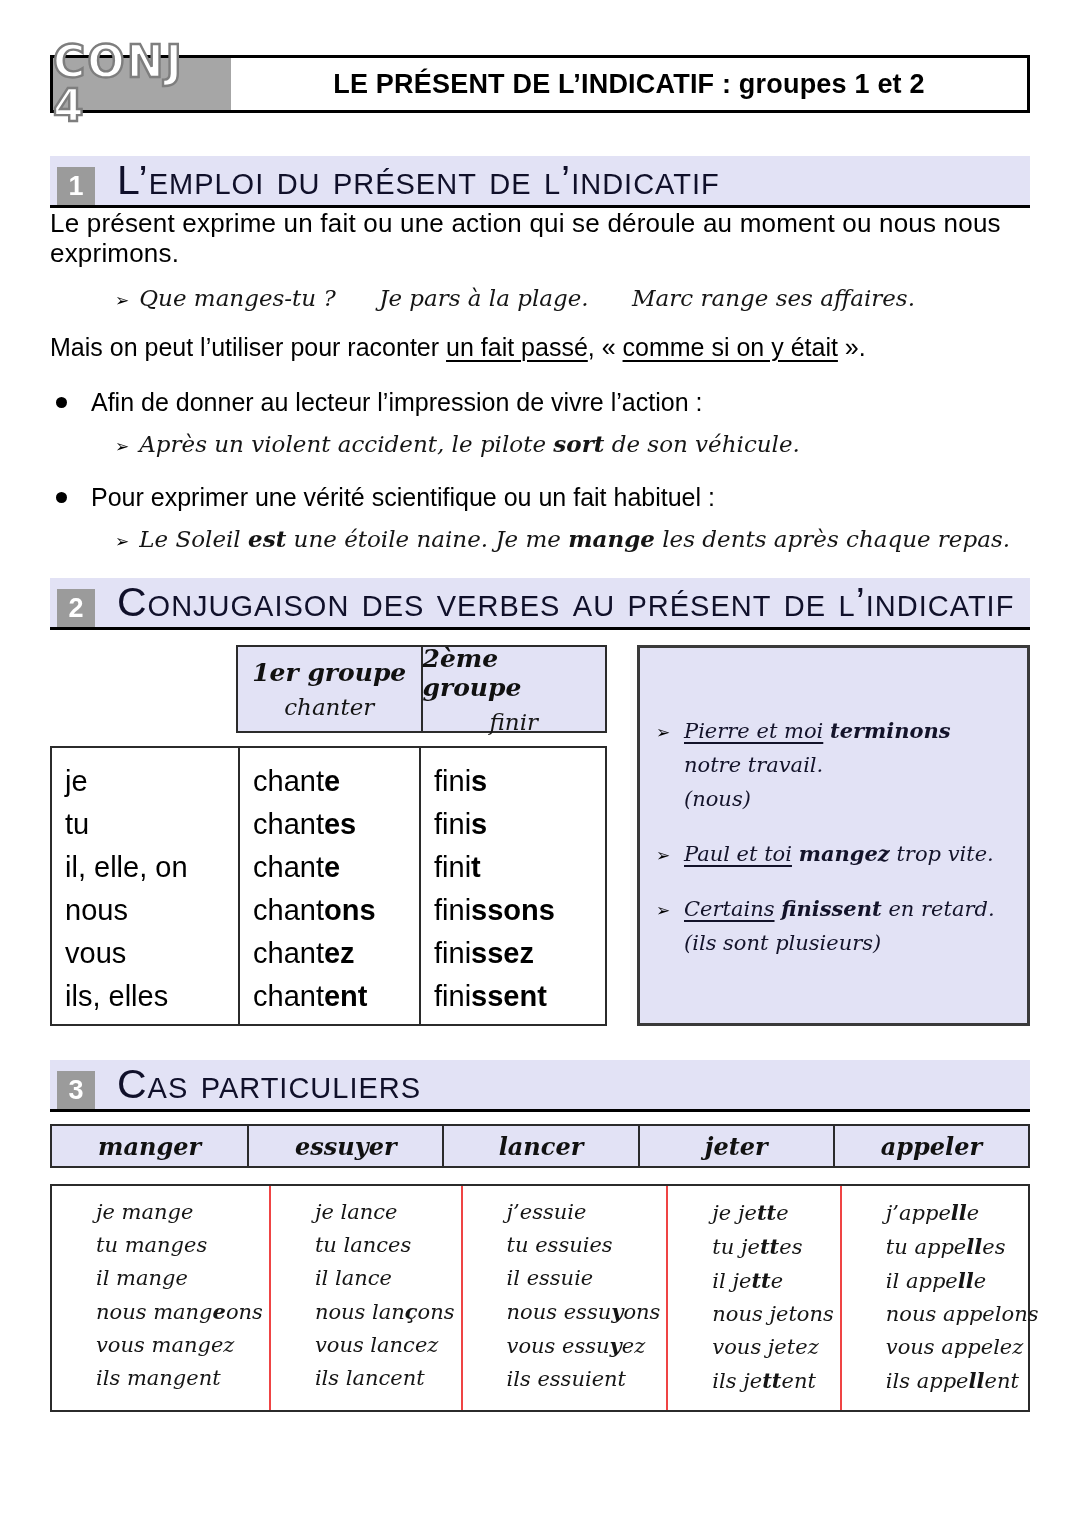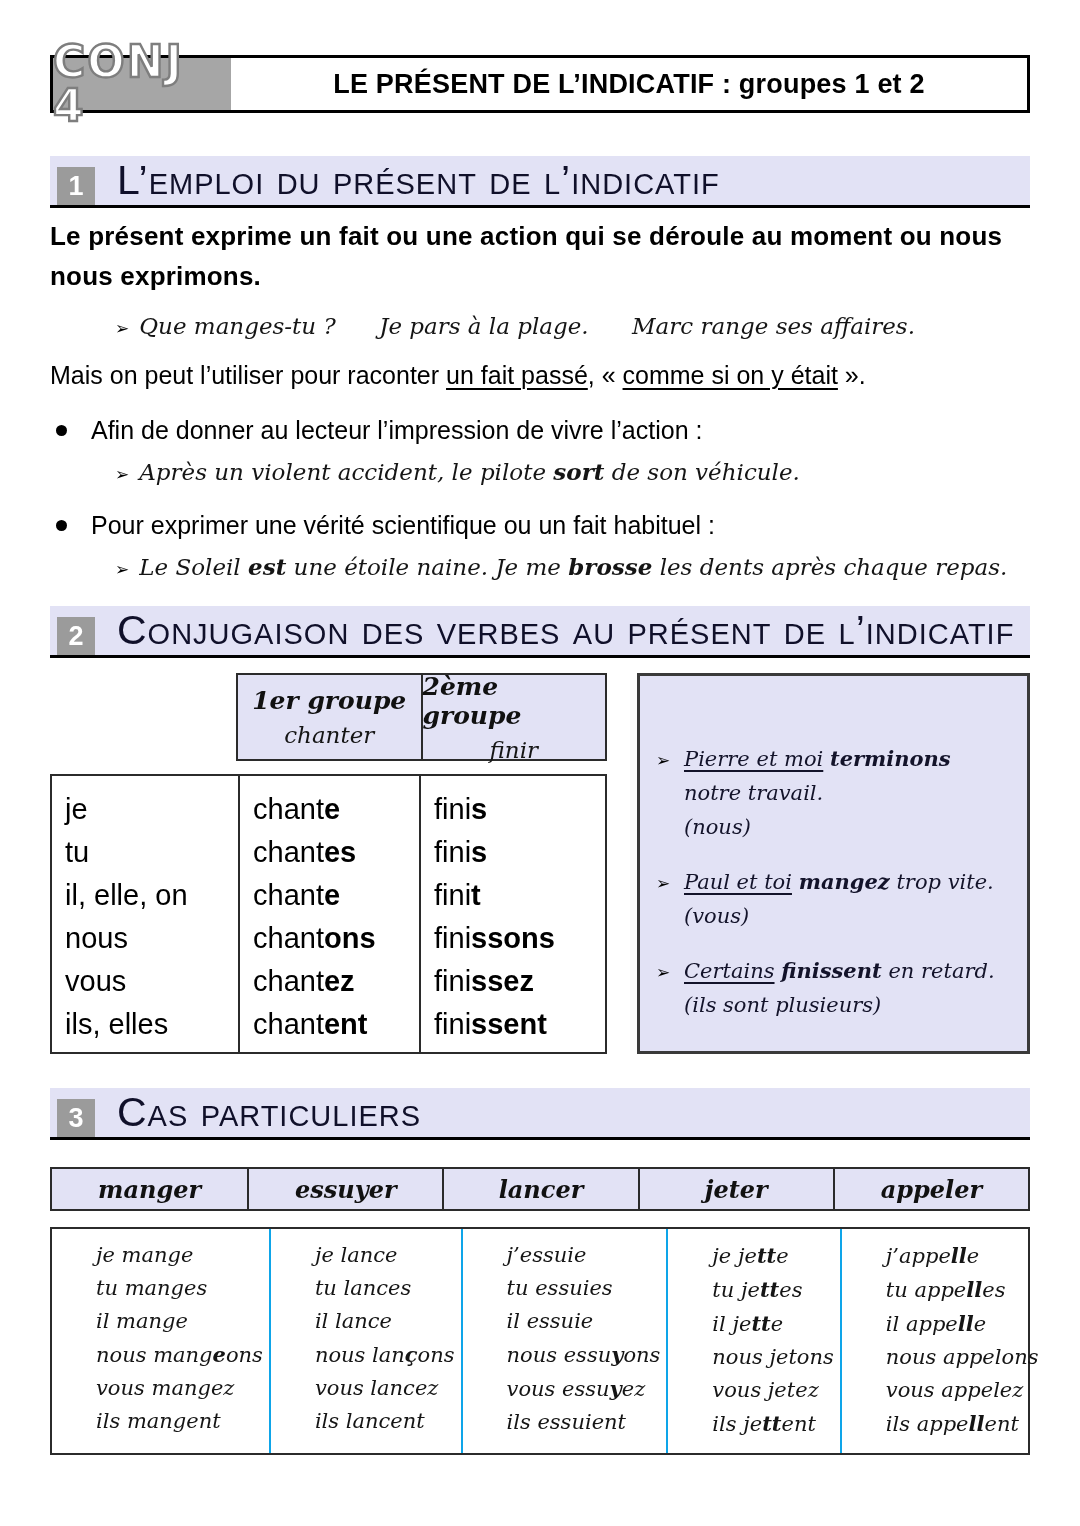--- a/index.html
+++ b/index.html
@@ -19,21 +19,21 @@
   .sec-bar{height:52px;background:#e2e2f5;border-bottom:3px solid #000;
            display:flex;align-items:center;padding-left:7px;box-sizing:border-box;}
   .sec-num{width:38px;height:38px;background:#9b9b9b;color:#fff;font-weight:bold;font-size:27px;
            display:flex;align-items:center;justify-content:center;align-self:flex-end;flex:none;}
   .sec-heading{margin-left:22px;font-variant:small-caps;font-size:41px;letter-spacing:1px;color:#10102a;}
   .mt-s1{margin-top:43px;}
   .mt-s2{margin-top:26px;}
   .mt-s3{margin-top:34px;}
 
   
-  .lead{margin:8px 0 0 0;font-weight:bold;font-size:26px;line-height:40px;letter-spacing:.2px;}
+  .lead{margin:0 0 0 0;font-weight:normal;font-size:26px;line-height:30px;letter-spacing:.2px;}
   .serif{font-family:"DejaVu Serif",serif;font-style:italic;color:#151515;}
   .ex-row{display:flex;justify-content:space-between;width:800px;margin:17px 0 0 65px;font-size:23px;}
   .arrow{font-style:normal;font-size:17px;margin-right:10px;color:#000;}
   .mais{margin:22px 0 0 0;font-size:25px;}
   .em-u{text-decoration:underline;text-decoration-thickness:2px;text-underline-offset:4px;}
   .em-b{font-weight:bold;}
   .bullet{display:flex;align-items:center;margin:26px 0 0 0;font-size:25px;}
   .dot{width:11px;height:11px;border-radius:50%;background:#000;margin:0 24px 0 6px;flex:none;}
   .sub-ex{margin:13px 0 0 65px;font-size:23px;}
 
@@ -53,30 +53,30 @@
   .bt-v2{flex:1;}
   .conj-cell{height:43px;display:flex;align-items:center;padding-left:13px;font-size:29px;}
   .ex-box{flex:1;margin-left:30px;background:#e2e2f5;border:3px solid #3a3a3a;box-sizing:border-box;
           padding:66px 16px 0 14px;font-family:"DejaVu Serif",serif;font-style:italic;
           font-size:21px;color:#13132a;}
   .box-item{position:relative;padding-left:30px;line-height:34px;margin-bottom:21px;}
   .box-item > .arrow{position:absolute;left:2px;top:1px;margin:0;}
   .box-note{line-height:34px;}
 
   
-  .verb-head{margin-top:27px;height:44px;background:#e2e2f5;border:2px solid #2b2b2b;
+  .verb-head{margin-top:12px;height:44px;background:#e2e2f5;border:2px solid #2b2b2b;
              display:grid;grid-template-columns:repeat(5,1fr);box-sizing:border-box;}
   .vh-cell{display:flex;align-items:center;justify-content:center;
            font-family:"DejaVu Serif",serif;font-style:italic;font-weight:bold;font-size:24px;color:#111;}
   .vh-cell + .vh-cell{border-left:2px solid #2b2b2b;}
   .s3-body{margin-top:16px;border:2px solid #2b2b2b;display:grid;grid-template-columns:repeat(5,1fr);
            box-sizing:border-box;}
   .s3-col{padding:10px 6px 12px 12px;font-family:"DejaVu Serif",serif;font-style:italic;
           font-size:21px;color:#151515;}
-  .s3-col + .s3-col{border-left:2px solid #0ea5e9;}
+  .s3-col + .s3-col{border-left:2px solid #ef4444;}
   .s3-line{line-height:33px;white-space:nowrap;margin-left:32px;}
 </style>
 </head>
 <body>
 
 <div class="page">
   <div class="content">
 
     <div class="title-box">
       <div class="badge">
@@ -106,21 +106,21 @@
     </div>
     <p class="sub-ex serif">
       <span class="arrow">➢</span><span><span>Après un violent accident, le pilote </span><span class="em-b">sort</span><span> de son véhicule.</span></span>
     </p>
 
     <div class="bullet">
       <span class="dot"></span>
       <span>Pour exprimer une vérité scientifique ou un fait habituel :</span>
     </div>
     <p class="sub-ex serif">
-      <span class="arrow">➢</span><span><span>Le Soleil </span><span class="em-b">est</span><span> une étoile naine. Je me </span><span class="em-b">brosse</span><span> les dents après chaque repas.</span></span>
+      <span class="arrow">➢</span><span><span>Le Soleil </span><span class="em-b">est</span><span> une étoile naine. Je me </span><span class="em-b">mange</span><span> les dents après chaque repas.</span></span>
     </p>
 
     <div class="sec-bar mt-s2">
       <span class="sec-num">2</span>
       <span class="sec-heading">Conjugaison des verbes au présent de l’indicatif</span>
     </div>
 
     <div class="s2-wrap">
       <div class="s2-left">
         <div class="mini-table">
@@ -191,21 +191,21 @@
               </div>
               <div class="conj-cell">
                 <span>fini</span>
                 <span class="em-b">ssent</span>
               </div>
             </div>
         </div>
       </div>
       <div class="ex-box" id="s2-box">
           <div class="box-item"><span class="arrow">➢</span><span class=""><span class="em-u">Pierre et moi</span><span> </span><span class="em-b">terminons</span><span> notre travail.</span></span><div class="box-note">(nous)</div></div>
-          <div class="box-item"><span class="arrow">➢</span><span class=""><span class="em-u">Paul et toi</span><span> </span><span class="em-b">mangez</span><span> trop vite.</span></span><div class="box-note">(vous)</div></div>
+          <div class="box-item"><span class="arrow">➢</span><span class=""><span class="em-u">Paul et toi</span><span> </span><span class="em-b">mangez</span><span> trop vite.</span></span></div>
           <div class="box-item"><span class="arrow">➢</span><span class=""><span class="em-u">Certains</span><span> </span><span class="em-b">finissent</span><span> en retard.</span></span><div class="box-note">(ils sont plusieurs)</div></div>
         </div>
     </div>
 
     <div class="sec-bar mt-s3">
       <span class="sec-num">3</span>
       <span class="sec-heading">Cas particuliers</span>
     </div>
 
     <div class="verb-head" id="s3-head">

